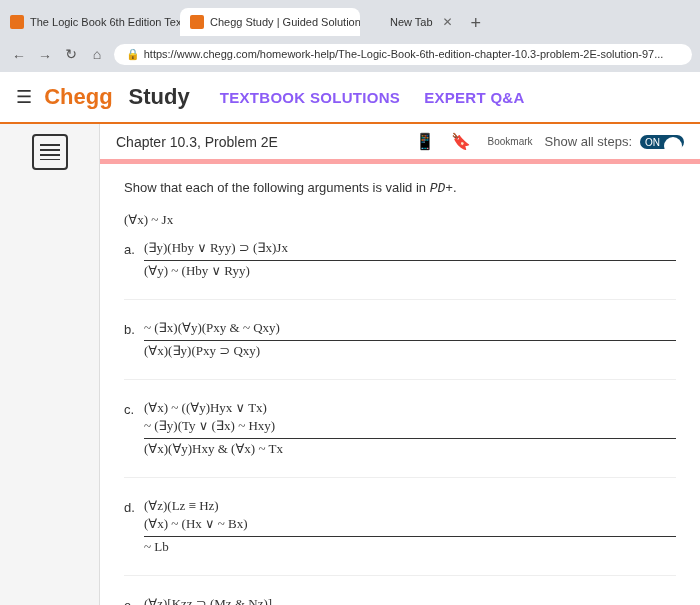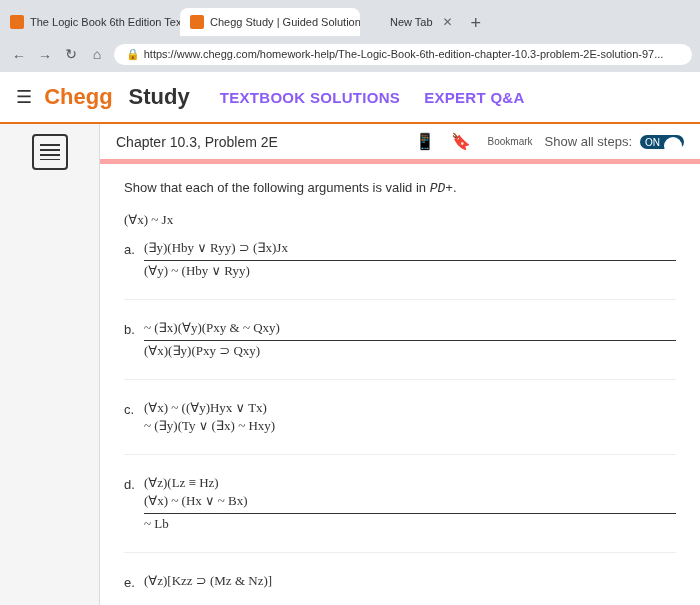--- a/index.html
+++ b/index.html
@@ -169,20 +169,21 @@
           <span class="premise math-text">~ (∃x)(∀y)(Pxy &amp; ~ Qxy)</span>
           <span class="conclusion math-text">(∀x)(∃y)(Pxy ⊃ Qxy)</span>
         </div>
       </div>
 
       <div class="problem-part">
         <span class="part-label">c.</span>
         <div class="part-content">
           <span class="given math-text">(∀x) ~ ((∀y)Hyx ∨ Tx)</span>
           <span class="premise math-text">~ (∃y)(Ty ∨ (∃x) ~ Hxy)</span>
+          <span class="conclusion math-text">(∀x)(∀y)Hxy &amp; (∀x) ~ Tx</span>
         </div>
       </div>
 
       <div class="problem-part">
         <span class="part-label">d.</span>
         <div class="part-content">
           <span class="given math-text">(∀z)(Lz ≡ Hz)</span>
           <span class="premise math-text">(∀x) ~ (Hx ∨ ~ Bx)</span>
           <span class="conclusion math-text">~ Lb</span>
         </div>

